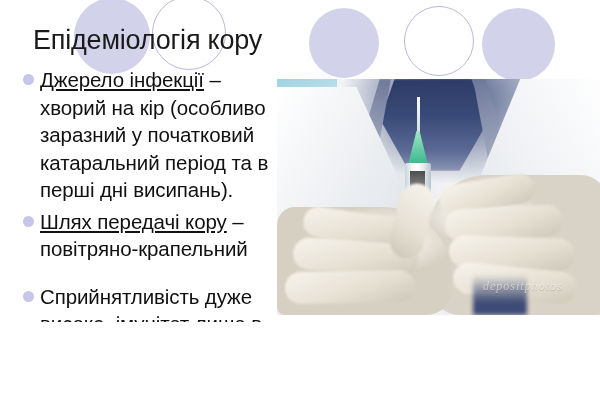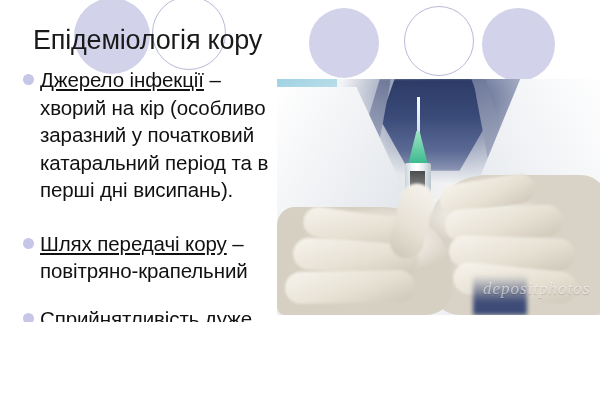--- a/index.html
+++ b/index.html
@@ -183,21 +183,21 @@
 
   
   #ph-lower-shirt {
     left: 196px; top: 196px; width: 54px; height: 40px;
     background: linear-gradient(180deg, #46548000, #3d4b76 70%);
     filter: blur(2px);
   }
 
   #ph-watermark {
     left: 206px; top: 200px;
-    font-size: 17px;
+    font-size: 12px;
     letter-spacing: 1px;
     color: rgba(255,255,255,0.55);
     font-family: "Liberation Serif", serif;
     font-style: italic;
     text-shadow: 0 1px 1px rgba(0,0,0,0.18);
     white-space: nowrap;
   }
 
   
   #bullets {
@@ -222,21 +222,21 @@
     background: #c6c6e9;
   }
   .bullet-text {
     font-size: 20.5px;
     line-height: 27.5px;
     color: #111111;
     letter-spacing: -0.1px;
   }
   .underlined { text-decoration: underline; text-underline-offset: 2px; }
 
-  #row-2 { margin-top: 26px; }
+  #row-2 { margin-top: 4px; }
   #row-3 { margin-top: 20px; }
 </style>
 </head>
 <body>
 
 <div id="slide">
 
   <div class="deco-circle deco-filled" id="circle-1"></div>
   <div class="deco-circle deco-outline" id="circle-2"></div>
   <div class="deco-circle deco-filled" id="circle-3"></div>

